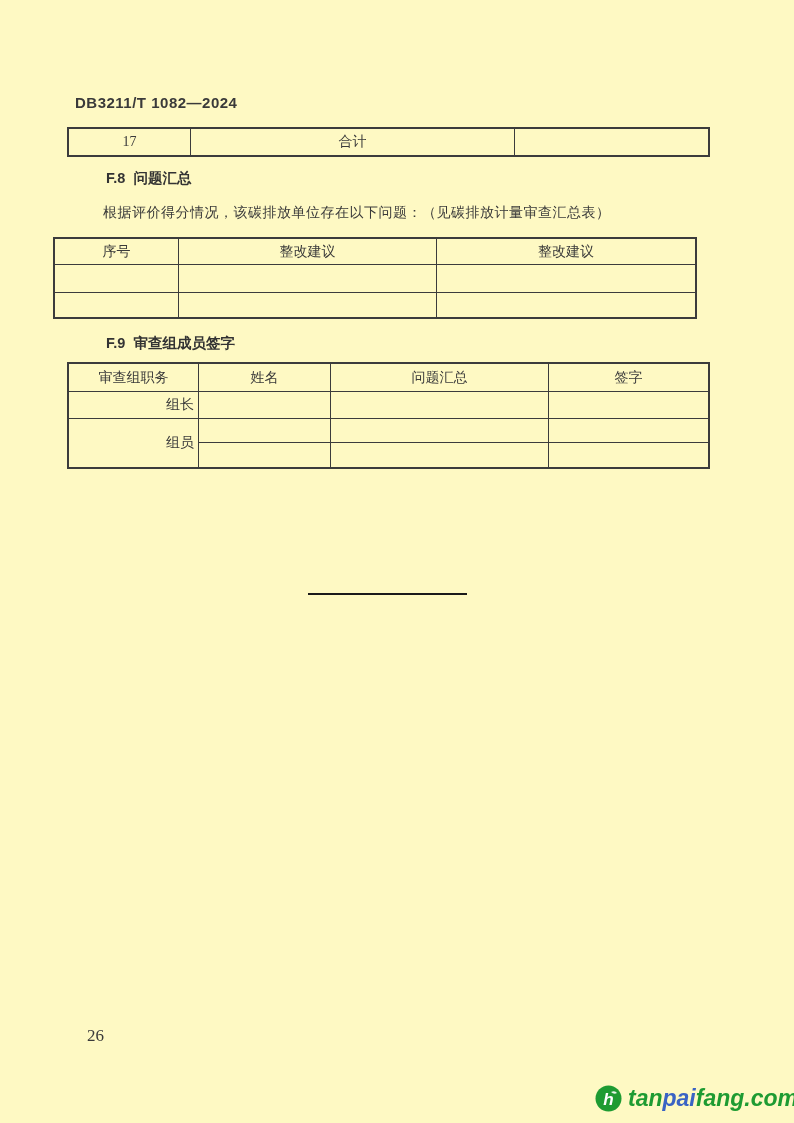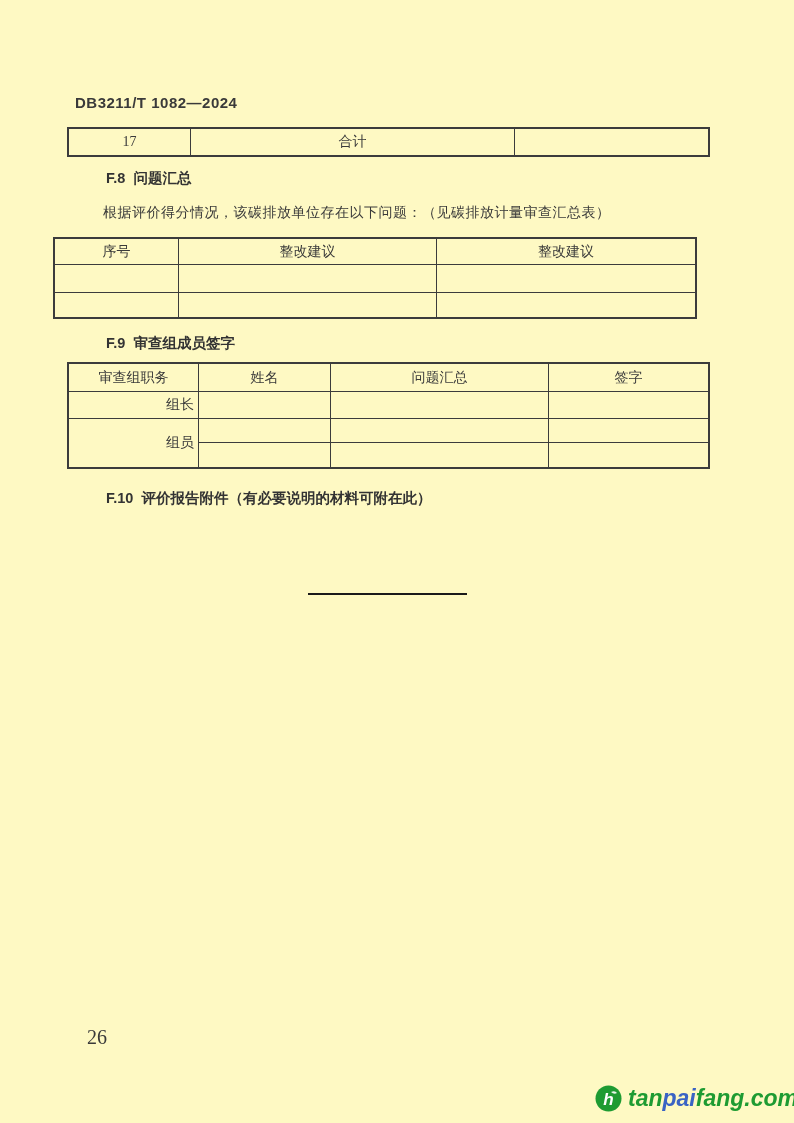--- a/index.html
+++ b/index.html
@@ -71,21 +71,21 @@
   }
   .mid-rule {
     position: absolute;
     left: 308px; top: 593px;
     width: 159px; height: 0;
     border-top: 2px solid #1a1a1a;
   }
   .page-number {
     position: absolute;
     left: 87px; top: 1026px;
-    font-size: 20px;
+    font-size: 17px;
     color: #3a3a3a;
   }
   .site-logo {
     position: absolute;
     left: 595px; top: 1085px;
     display: flex;
     align-items: center;
     gap: 6px;
     cursor: pointer;
   }
@@ -180,21 +180,20 @@
       <td></td>
     </tr>
     <tr class="m2">
       <td></td>
       <td></td>
       <td></td>
     </tr>
   </tbody>
     </table>
 
-  <div class="sec-heading h-f10">F.10  评价报告附件（有必要说明的材料可附在此）</div>
 
   <div class="mid-rule"></div>
 
   <div class="page-number">26</div>
 
   <div class="site-logo">
     <svg class="logo-icon" viewBox="0 0 27 27" xmlns="http://www.w3.org/2000/svg">
       <circle cx="13.5" cy="13.5" r="13" fill="#1e9b32"></circle>
       <text x="13.5" y="19.5" text-anchor="middle" font-family="Liberation Sans, sans-serif" font-size="17" font-weight="bold" font-style="italic" fill="#ffffff">h</text>
       <path d="M16 7 q4 -2 6 1 q-3 2 -6 -1 z" fill="#ffffff" opacity="0.9"></path>

